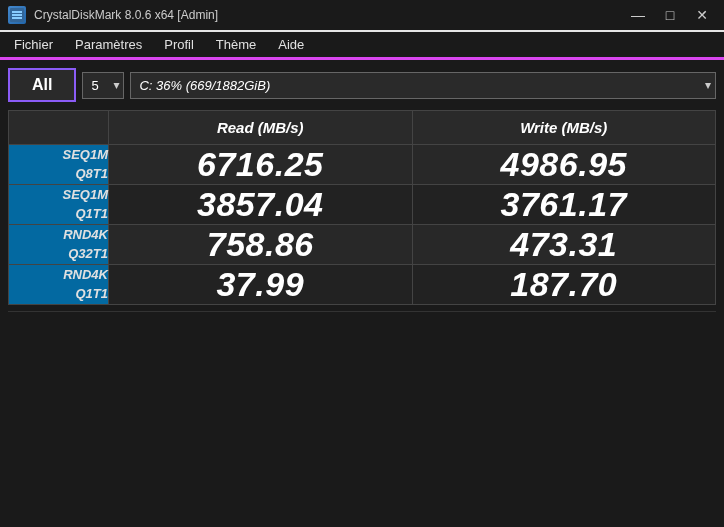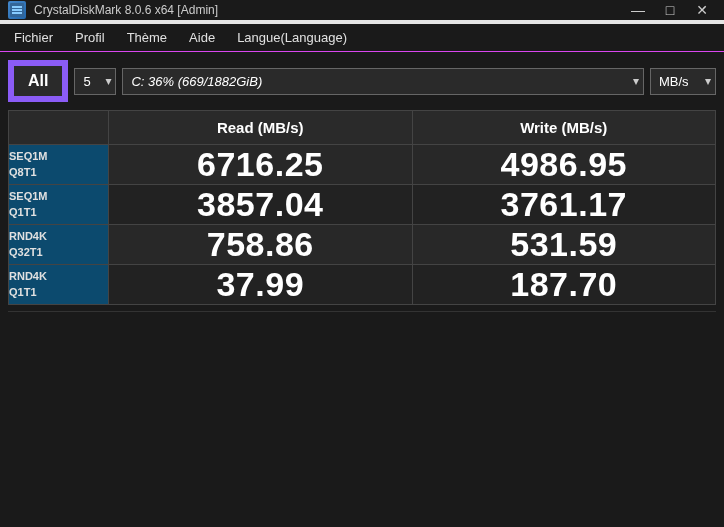--- a/index.html
+++ b/index.html
@@ -11,23 +11,23 @@
       overflow: hidden;
       color: #fff;
     }
 
     
     .title-bar {
       background: #1a1a1a;
       display: flex;
       align-items: center;
       justify-content: space-between;
-      height: 24px;
+      height: 32px;
       padding: 0 8px;
-      border-bottom: 4px solid #e5e5e5;
+      border-bottom: 2px solid #e5e5e5;
     }
     .title-bar-left {
       display: flex;
       align-items: center;
       gap: 8px;
     }
     .app-icon {
       width: 18px;
       height: 18px;
       background: linear-gradient(135deg, #4488cc, #2266aa);
@@ -61,21 +61,21 @@
       border-radius: 2px;
     }
 
     
     .menu-bar {
       background: #1a1a1a;
       display: flex;
       align-items: center;
       height: 28px;
       padding: 0 4px;
-      border-bottom: 1px solid #d946ef;
+      border-bottom: 3px solid #d946ef;
       gap: 2px;
     }
     .menu-item {
       padding: 4px 10px;
       font-size: 13px;
       color: #e0e0e0;
       cursor: pointer;
       border-radius: 2px;
     }
 
@@ -87,25 +87,25 @@
 
     
     .controls-row {
       display: flex;
       align-items: center;
       gap: 6px;
       margin-bottom: 8px;
     }
     .all-label {
       background: #2a2a2a;
-      border: 6px solid #8b5cf6;
+      border: 2px solid #8b5cf6;
       color: #fff;
       font-size: 16px;
       font-weight: bold;
-      padding: 6px 14px;
+      padding: 6px 22px;
       min-width: 56px;
       text-align: right;
     }
     .select-wrapper {
       position: relative;
       display: inline-flex;
       align-items: center;
     }
     .select-wrapper select {
       background: #2a2a2a;
@@ -131,42 +131,43 @@
     }
     .drive-select-wrapper select {
       width: 100%;
       font-style: italic;
     }
 
     
     .bench-table {
       width: 100%;
       border-collapse: collapse;
+      font-style: italic;
     }
     .bench-table th, .bench-table td {
       border: 1px solid #444;
       padding: 0;
     }
     .header-row {
       background: #2a2a2a;
     }
     .header-row th {
       padding: 8px 16px;
       font-size: 15px;
       font-weight: bold;
       color: #fff;
       text-align: center;
     }
     .header-row th.empty {
       width: 100px;
     }
     .row-label {
-      background: #0c4a6e;
-      text-align: left;
-      font-size: 11px;
+      background: #0369a1;
+      text-align: right;
+      font-size: 13px;
       font-weight: bold;
       color: #e0e0e0;
       padding: 10px 8px;
       width: 100px;
       line-height: 1.4;
     }
     .row-value {
       text-align: center;
       font-size: 34px;
       font-weight: bold;
@@ -217,46 +218,42 @@
   </div>
   <div class="title-bar-controls">
     <button class="title-btn">—</button>
     <button class="title-btn">□</button>
     <button class="title-btn close">✕</button>
   </div>
 </div>
 
 <div class="menu-bar">
 <div class="menu-item">Fichier</div>
+    <div class="menu-item">Paramètres</div>
     <div class="menu-item">Profil</div>
     <div class="menu-item">Thème</div>
     <div class="menu-item">Aide</div>
-    <div class="menu-item">Langue(Language)</div>
   </div>
 
 <div class="main-content">
 
   <div class="controls-row">
     <div class="all-label">All</div>
 
     <div class="select-wrapper">
       <select>
       <option value="1">1</option><option value="3">3</option><option value="5" selected="">5</option><option value="9">9</option></select>
     </div>
 
 
     <div class="select-wrapper drive-select-wrapper">
       <select>
       <option value="C: 36% (669/1882GiB)">C: 36% (669/1882GiB)</option></select>
     </div>
 
-    <div class="select-wrapper">
-      <select>
-      <option value="MB/s">MB/s</option><option value="GB/s">GB/s</option><option value="IOPS">IOPS</option><option value="μs">μs</option></select>
-    </div>
   </div>
 
   <div class="bench-container">
     <table class="bench-table">
       <thead>
         <tr class="header-row">
           <th class="empty"></th>
           <th>Read (MB/s)</th>
           <th>Write (MB/s)</th>
         </tr>
@@ -268,21 +265,21 @@
             <td class="row-value write">4986.95</td>
           </tr>
           <tr class="bench-row-bg-1">
             <td class="row-label">SEQ1M<br>Q1T1</td>
             <td class="row-value read">3857.04</td>
             <td class="row-value write">3761.17</td>
           </tr>
           <tr class="bench-row-bg-2">
             <td class="row-label">RND4K<br>Q32T1</td>
             <td class="row-value read">758.86</td>
-            <td class="row-value write">531.59</td>
+            <td class="row-value write">473.31</td>
           </tr>
           <tr class="bench-row-bg-3">
             <td class="row-label">RND4K<br>Q1T1</td>
             <td class="row-value read">37.99</td>
             <td class="row-value write">187.70</td>
           </tr>
         </tbody>
     </table>
   </div>
 

